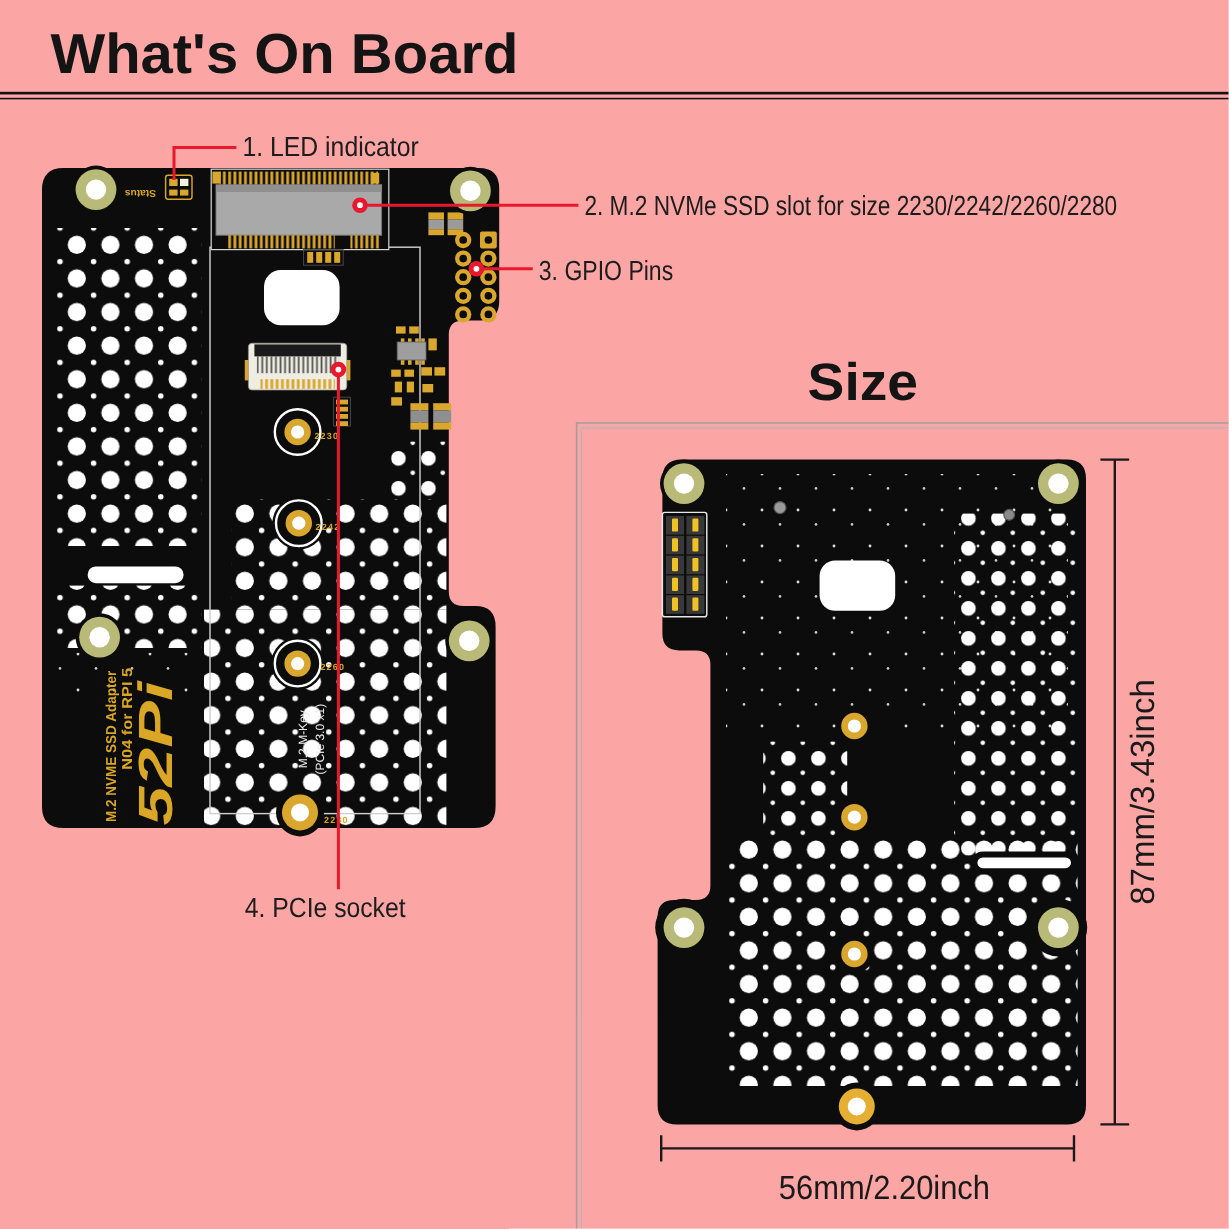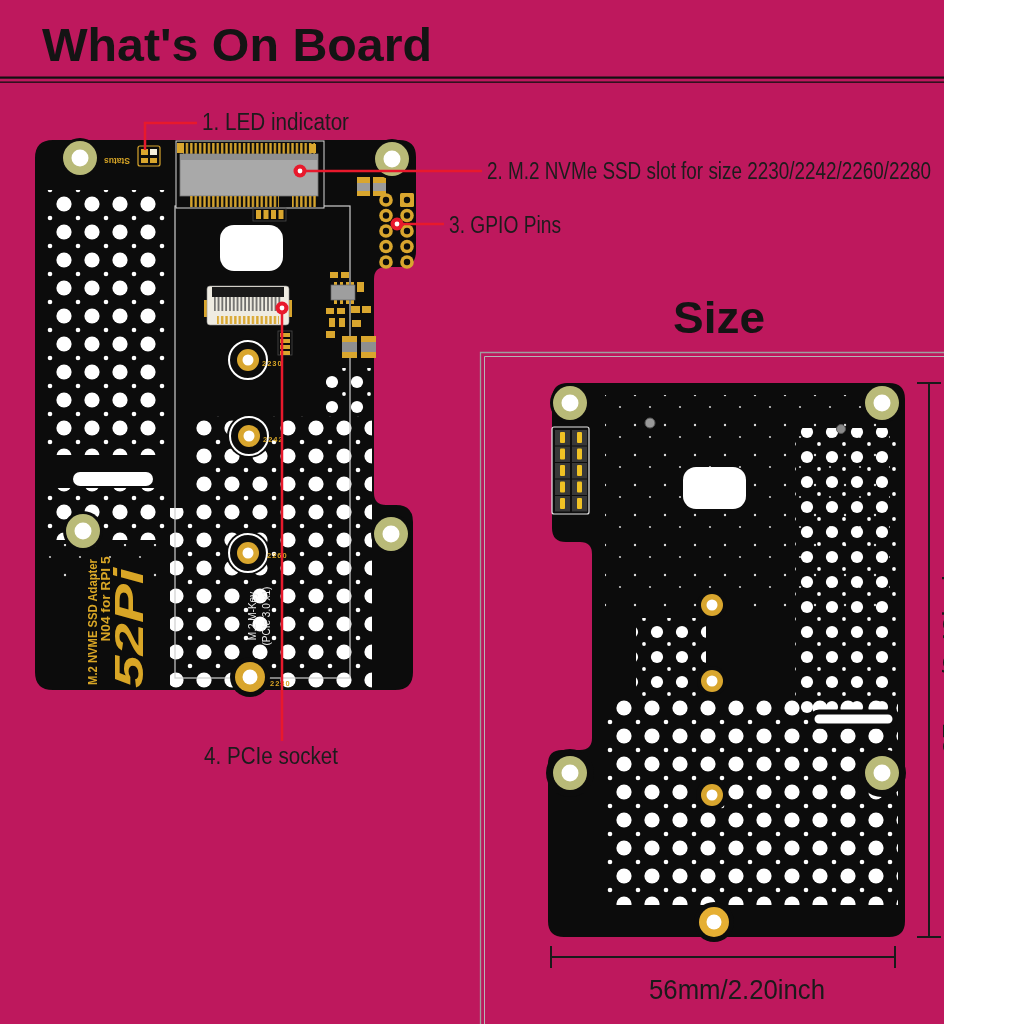--- a/index.html
+++ b/index.html
@@ -1,16 +1,16 @@
 <!DOCTYPE html>
 <html><head>
 <meta charset="utf-8">
 <style>
   html,body{margin:0;padding:0;background:#ffffff;}
-  .stage{position:relative;width:944px;height:1024px;background:#be185d;overflow:hidden;
+  .stage{position:relative;width:1024px;height:1024px;background:#fca5a5;overflow:hidden;
          font-family:"Liberation Sans",sans-serif;}
   svg{display:block;}
   .t-title{font-family:"Liberation Sans",sans-serif;font-weight:bold;font-size:47px;fill:#141414;}
   .t-size{font-family:"Liberation Sans",sans-serif;font-weight:bold;font-size:44px;fill:#141414;}
   .t-ann{font-family:"Liberation Sans",sans-serif;font-size:23px;fill:#1c1c1c;}
   .t-dim{font-family:"Liberation Sans",sans-serif;font-size:28px;fill:#1a1a1a;}
   .t-silk{font-family:"Liberation Sans",sans-serif;font-weight:bold;fill:#d9a626;}
   .t-silk-w{font-family:"Liberation Sans",sans-serif;fill:#ededed;}
   .t-logo{font-family:"Liberation Sans",sans-serif;font-weight:bold;font-style:italic;fill:#d9a626;}
 </style>

